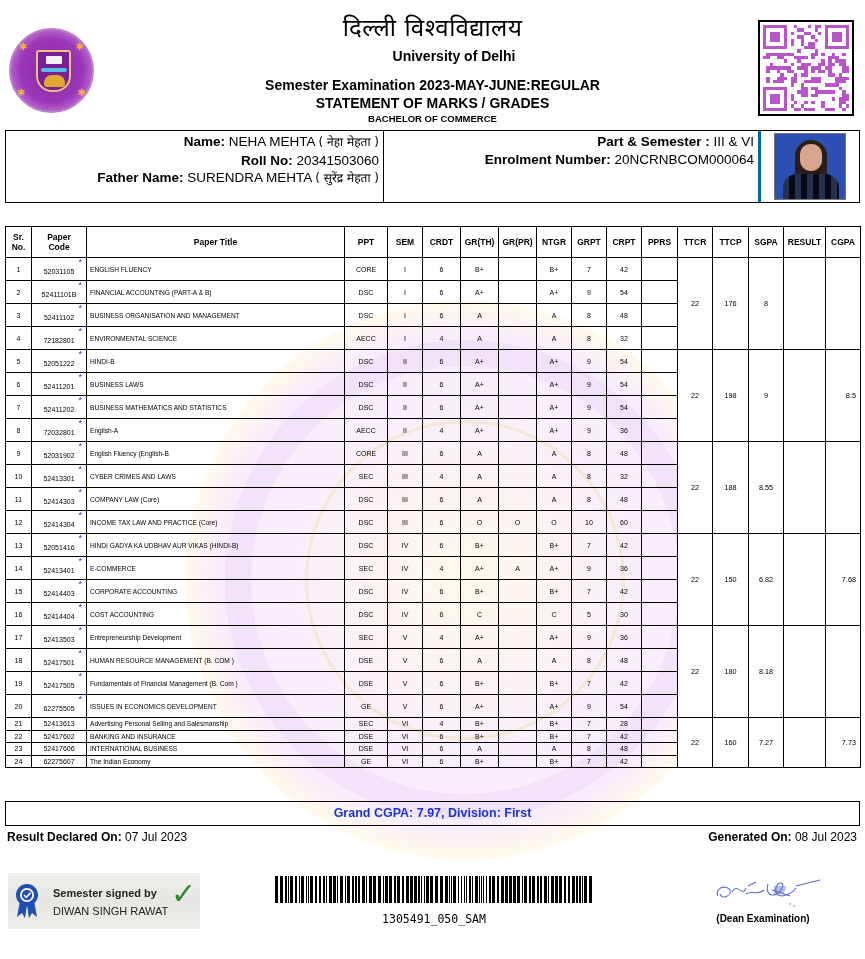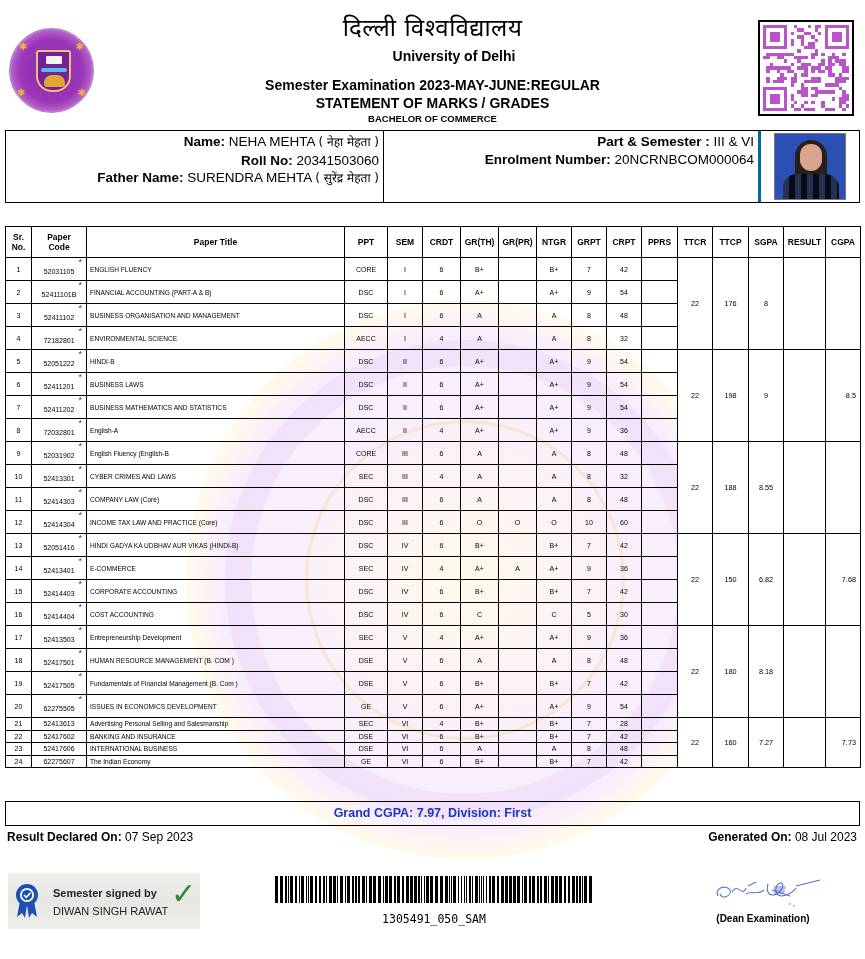--- a/index.html
+++ b/index.html
@@ -782,21 +782,21 @@
         <td>7</td>
         <td>42</td>
         <td></td>
       </tr>
     </tbody>
 </table>
 
 <div class="grand">Grand CGPA:  7.97,  Division: First</div>
 <div class="declared">
   <b>Result Declared On:</b>
-  <span>07 Sep 2023</span>
+  <span>07 Jul 2023</span>
 </div>
 <div class="generated">
   <b>Generated On:</b>
   <span>08 Jul 2023</span>
 </div>
 
 <div class="dsig">
   <svg class="badge-icon" viewBox="0 0 22 36">
     <path d="M4 18 L1 34 L6 30 L9 35 L11 22 Z" fill="#1f4fb0"></path>
     <path d="M18 18 L21 34 L16 30 L13 35 L11 22 Z" fill="#1f4fb0"></path>

